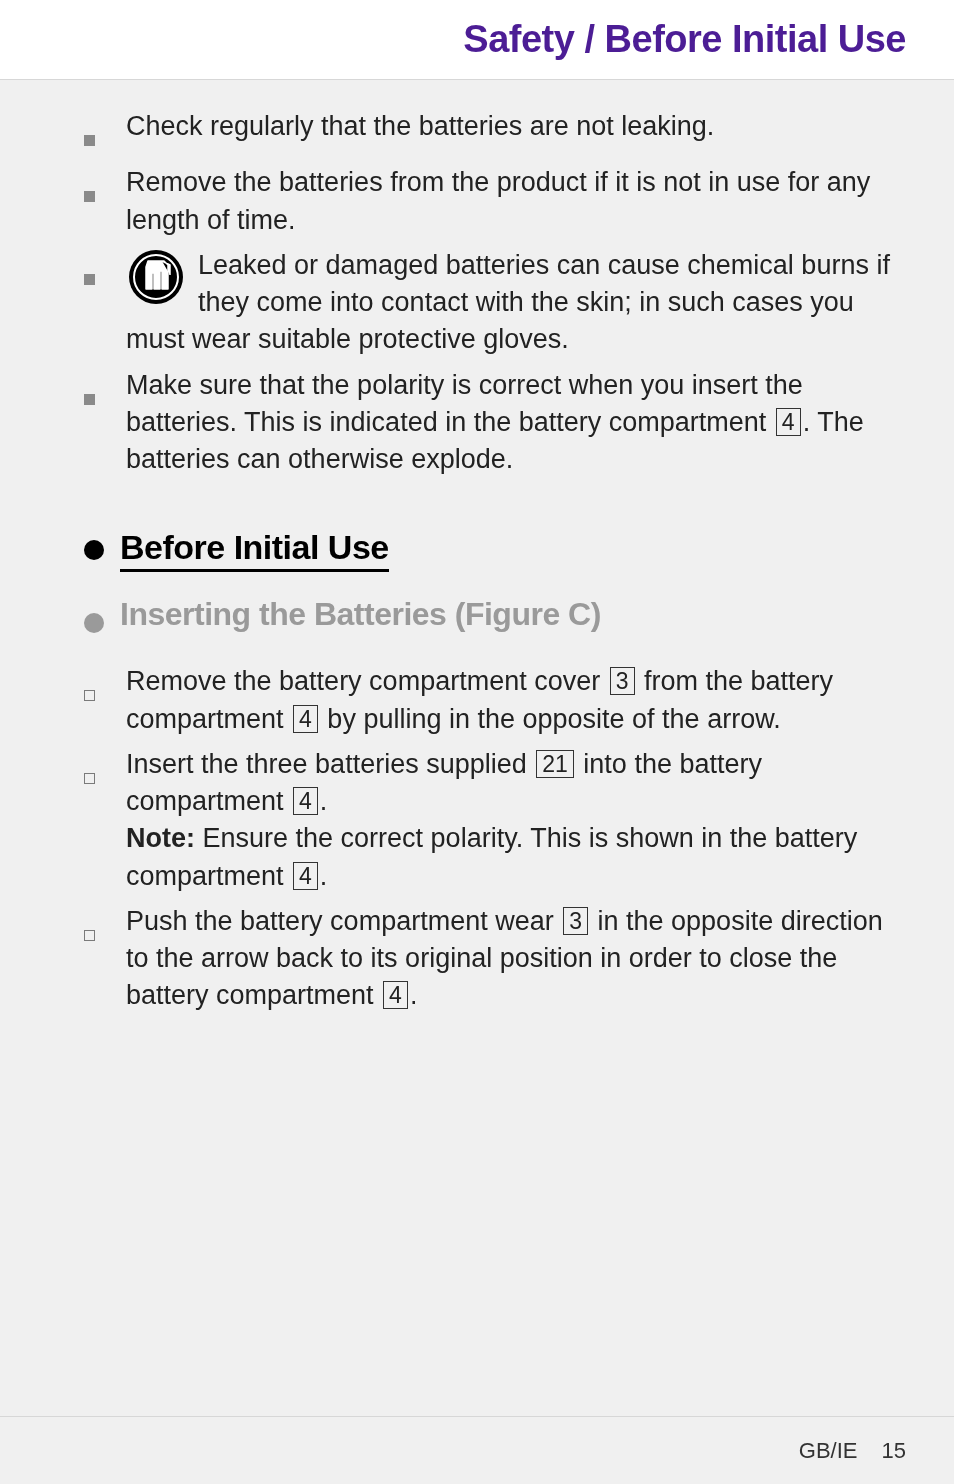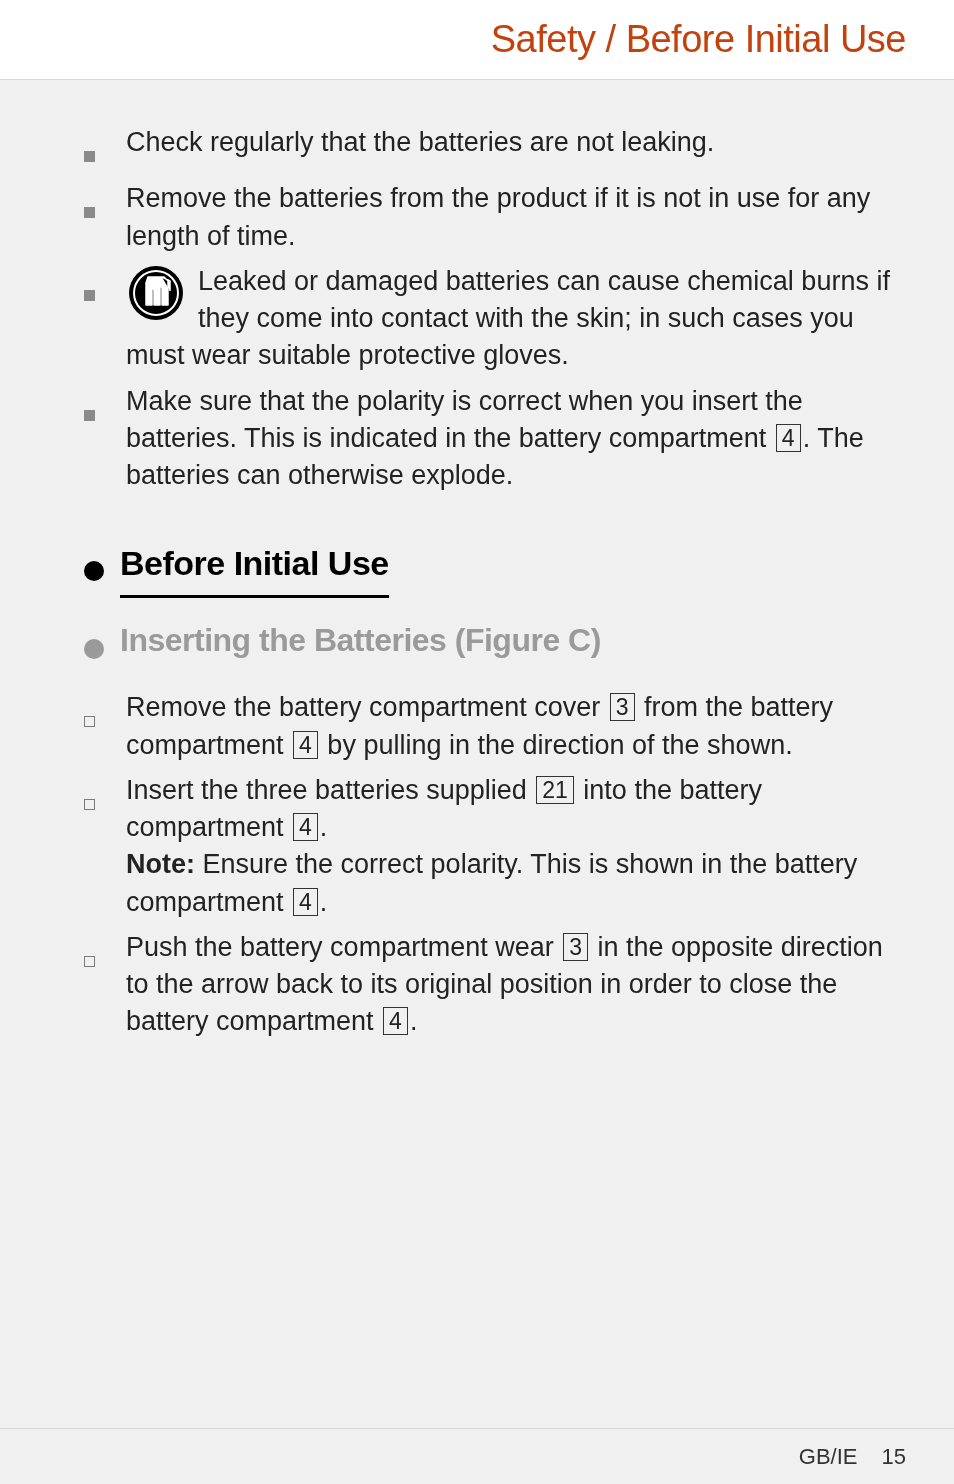--- a/index.html
+++ b/index.html
@@ -1,35 +1,35 @@
 <!DOCTYPE html>
 <html><head>
 <meta charset="utf-8">
 <style>
   * { margin: 0; padding: 0; box-sizing: border-box; }
   html, body { width: 954px; height: 1484px; background: #f0f0f0; font-family: "Helvetica Neue", Arial, sans-serif; color: #222; }
   .page { width: 954px; height: 1484px; position: relative; background: #f0f0f0; }
   .header-band { position: absolute; top: 0; left: 0; right: 0; height: 80px; background: #ffffff; border-bottom: 1px solid #d7d7d7; display: flex; align-items: center; justify-content: flex-end; padding-right: 48px; }
-  .header-title { font-size: 38px; font-weight: 400; color: #c2410c; letter-spacing: -0.5px; }
-  .content { position: absolute; top: 124px; left: 84px; right: 48px; }
+  .header-title { font-size: 38px; font-weight: 700; color: #4c1d95; letter-spacing: -0.5px; }
+  .content { position: absolute; top: 108px; left: 84px; right: 48px; }
   .item { display: flex; gap: 28px; margin-bottom: 8px; line-height: 1.38; font-size: 27px; }
   .item .bullet { flex: 0 0 14px; margin-top: 11px; }
   .item .txt { flex: 1; }
   .sq-bullet { width: 11px; height: 11px; background: #8a8a8a; display: inline-block; }
   .hollow-sq { width: 11px; height: 11px; border: 1.5px solid #7a7a7a; display: inline-block; background: transparent; margin-top: 11px; }
   .glove-icon { display: inline-block; width: 60px; height: 60px; vertical-align: middle; margin-right: 12px; float: left; }
   .glove-icon svg { width: 60px; height: 60px; }
   .numref { display: inline-block; border: 1.5px solid #333; padding: 0 5px; font-size: 23px; line-height: 26px; vertical-align: 1px; margin: 0 2px; }
   .section-head { display: flex; align-items: center; gap: 16px; margin-top: 50px; margin-bottom: 6px; }
   .section-head .dot { width: 20px; height: 20px; background: #000; border-radius: 50%; flex: 0 0 20px; }
-  .section-head h2 { font-size: 34px; font-weight: 800; color: #000; border-bottom: 3px solid #000; padding-bottom: 12px; letter-spacing: -0.5px; display: inline-block; }
+  .section-head h2 { font-size: 34px; font-weight: 800; color: #000; border-bottom: 3px solid #000; padding-bottom: 2px; letter-spacing: -0.5px; display: inline-block; }
   .sub-head { display: flex; align-items: flex-end; gap: 16px; margin-top: 24px; margin-bottom: 30px; }
   .sub-head .dot-g { width: 20px; height: 20px; background: #9a9a9a; border-radius: 50%; flex: 0 0 20px; }
   .sub-head h3 { font-size: 32px; font-weight: 800; color: #9a9a9a; letter-spacing: -0.5px; }
-  .footer { position: absolute; bottom: 0; left: 0; right: 0; height: 56px; border-top: 1px solid #d7d7d7; display: flex; align-items: center; justify-content: flex-end; padding-right: 48px; gap: 24px; font-size: 22px; color: #333; }
+  .footer { position: absolute; bottom: 0; left: 0; right: 0; height: 68px; border-top: 1px solid #d7d7d7; display: flex; align-items: center; justify-content: flex-end; padding-right: 48px; gap: 24px; font-size: 22px; color: #333; }
   b.note { font-weight: 700; }
 </style>
 </head>
 <body>
 
 <div class="page">
 
   <div class="header-band">
     <div class="header-title">Safety / Before Initial Use</div>
   </div>
@@ -74,21 +74,21 @@
     </div>
 
     <div class="sub-head">
       <span class="dot-g"></span>
       <h3>Inserting the Batteries (Figure C)</h3>
     </div>
 
     <div id="steps-container">
         <div class="item">
           <span class="bullet"><span class="hollow-sq"></span></span>
-          <span class="txt"><span>Remove the battery compartment cover </span><span class="numref">3</span><span> from the battery compartment </span><span class="numref">4</span><span> by pulling in the direction of the shown.</span></span>
+          <span class="txt"><span>Remove the battery compartment cover </span><span class="numref">3</span><span> from the battery compartment </span><span class="numref">4</span><span> by pulling in the opposite of the arrow.</span></span>
         </div>
         <div class="item">
           <span class="bullet"><span class="hollow-sq"></span></span>
           <span class="txt"><span>Insert the three batteries supplied </span><span class="numref">21</span><span> into the battery compartment </span><span class="numref">4</span><span>.</span><br><b class="note">Note:</b><span> Ensure the correct polarity. This is shown in the battery compartment </span><span class="numref">4</span><span>.</span></span>
         </div>
         <div class="item">
           <span class="bullet"><span class="hollow-sq"></span></span>
           <span class="txt"><span>Push the battery compartment wear </span><span class="numref">3</span><span> in the opposite direction to the arrow back to its original position in order to close the battery compartment </span><span class="numref">4</span><span>.</span></span>
         </div>
       </div>

